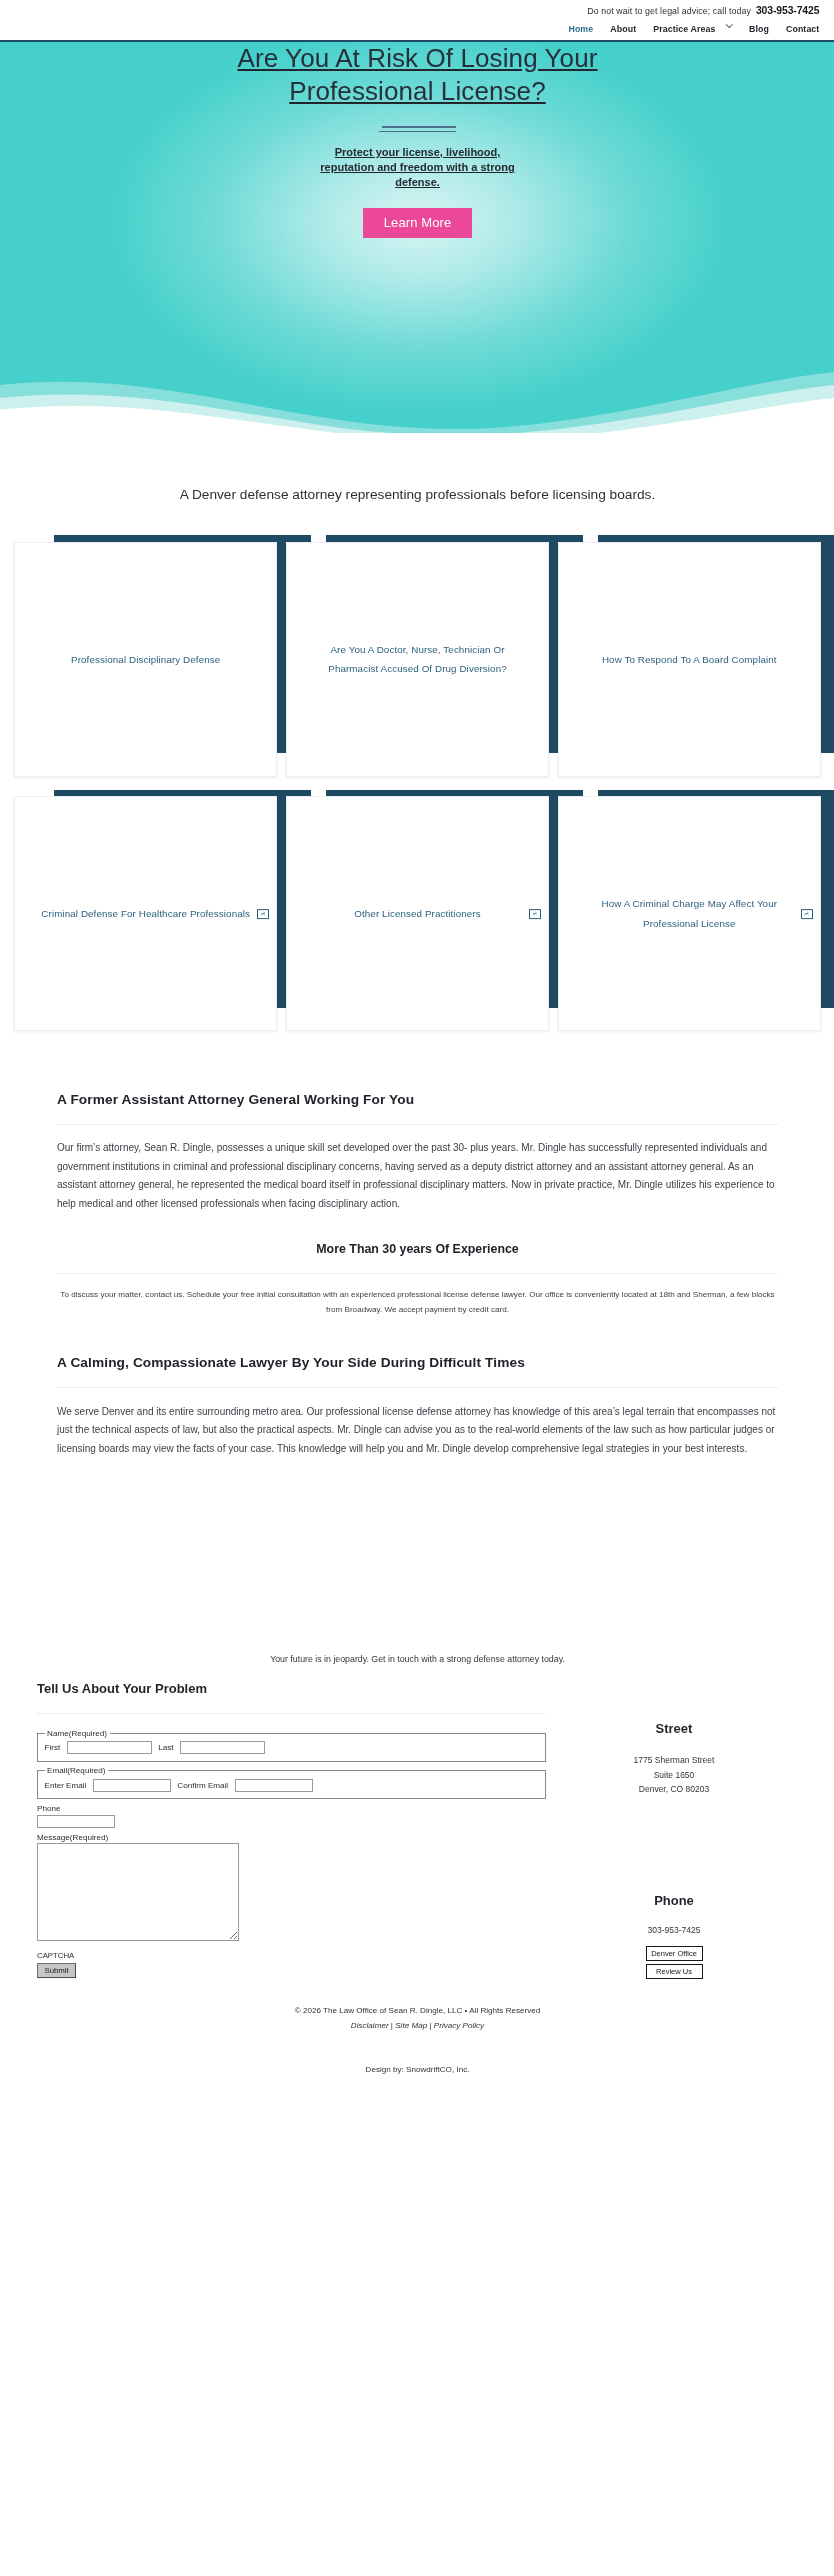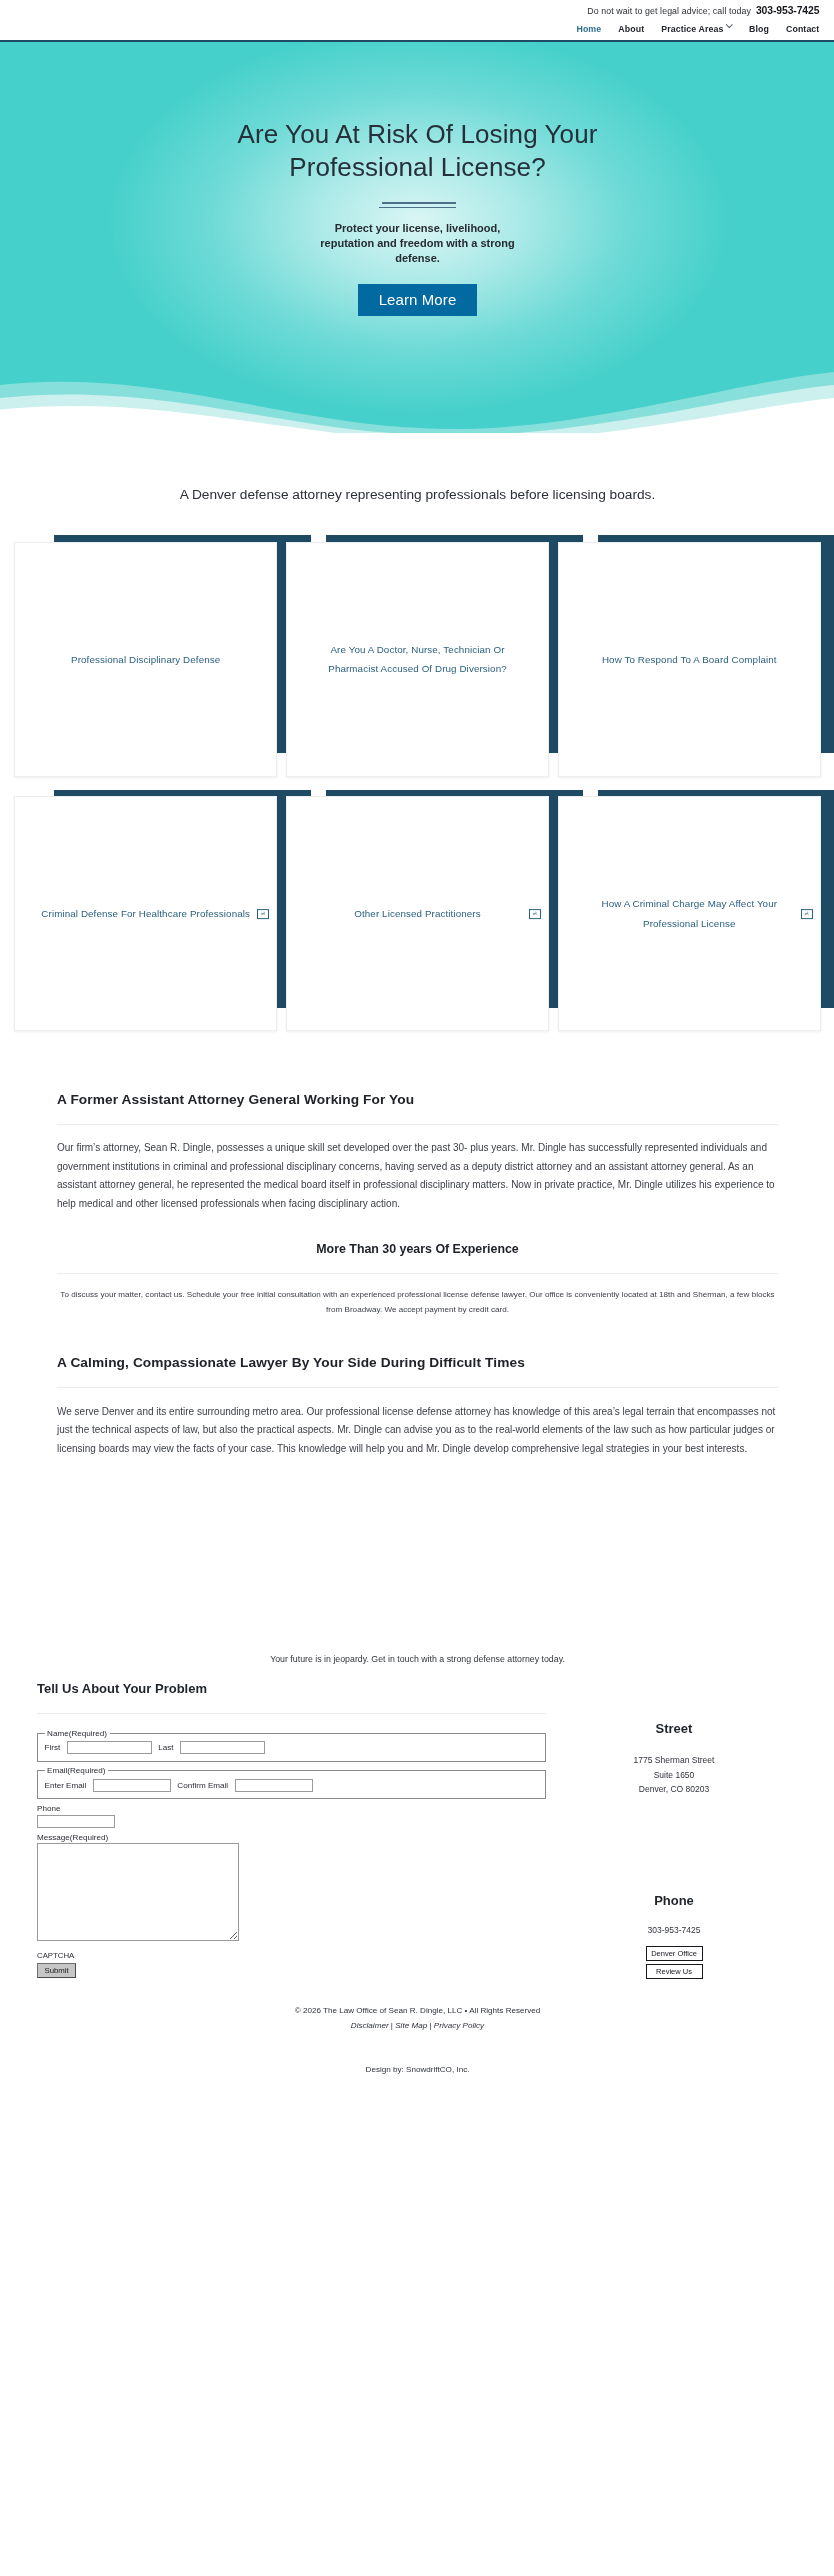--- a/index.html
+++ b/index.html
@@ -51,21 +51,21 @@
   .nav-item {
     font-size: 8.8px;
     font-weight: bold;
     color: #23262d;
     text-decoration: none;
     letter-spacing: 0.1px;
     white-space: nowrap;
     cursor: pointer;
   }
   .nav-item.active { color: #2d6e8e; }
-  .nav-item.has-sub { display: inline-flex; gap: 4px; }
+  .nav-item.has-sub { display: inline-flex; gap: 12px; }
   .chev {
     display: inline-block;
     width: 4.6px; height: 4.6px;
     border-right: 0.9px solid #5a6069;
     border-bottom: 0.9px solid #5a6069;
     transform: rotate(45deg) translate(-1.3px,-1.3px);
   }
 
   
   .hero {
@@ -83,22 +83,22 @@
     background: radial-gradient(ellipse at center,
                 rgba(255,255,255,0.80) 0%,
                 rgba(255,255,255,0.55) 22%,
                 rgba(255,255,255,0.22) 45%,
                 rgba(255,255,255,0.0) 68%);
     pointer-events: none;
   }
   .hero-inner {
     position: relative;
     z-index: 3;
-    padding-top: 76px;
-    text-align: center;
+    text-align: center;
+    text-decoration: underline;
   }
   .hero-title {
     font-size: 26px;
     line-height: 1.3;
     font-weight: normal;
     color: #26303a;
     margin: 0 auto;
     max-width: 469px;
     letter-spacing: 0.1px;
   }
@@ -120,23 +120,23 @@
     font-size: 11px;
     font-weight: bold;
     line-height: 1.38;
     color: #262a31;
     max-width: 222px;
     margin: 0 auto;
   }
   .hero-btn {
     display: inline-block;
     margin-top: 17px;
-    background: #0369a1;
+    background: #ec4899;
     color: #ffffff;
-    font-size: 15px;
+    font-size: 13px;
     padding: 7.8px 21px;
     border: none;
     cursor: pointer;
     font-family: "Liberation Sans", sans-serif;
     letter-spacing: 0.1px;
   }
   .hero-waves {
     position: absolute;
     left: 0; bottom: -0.7px;
     width: 100%;

